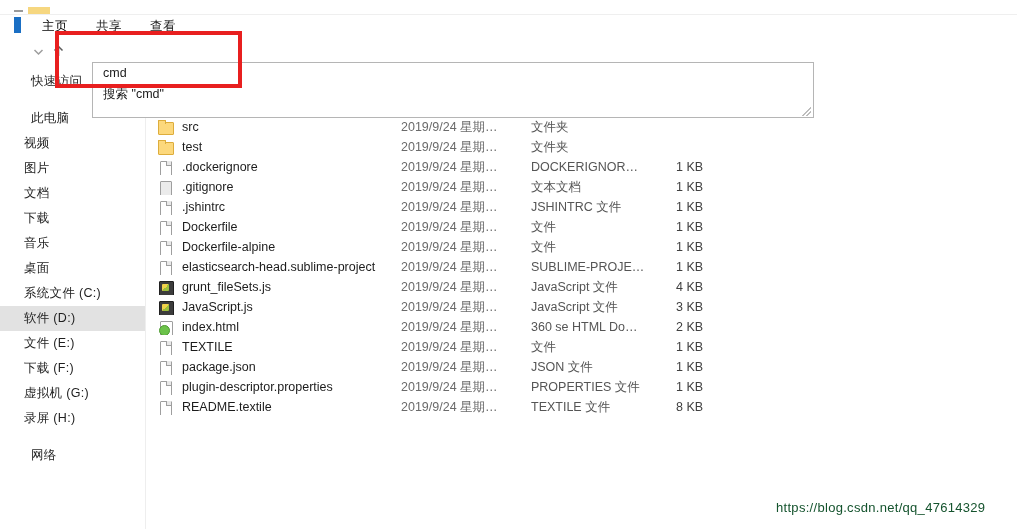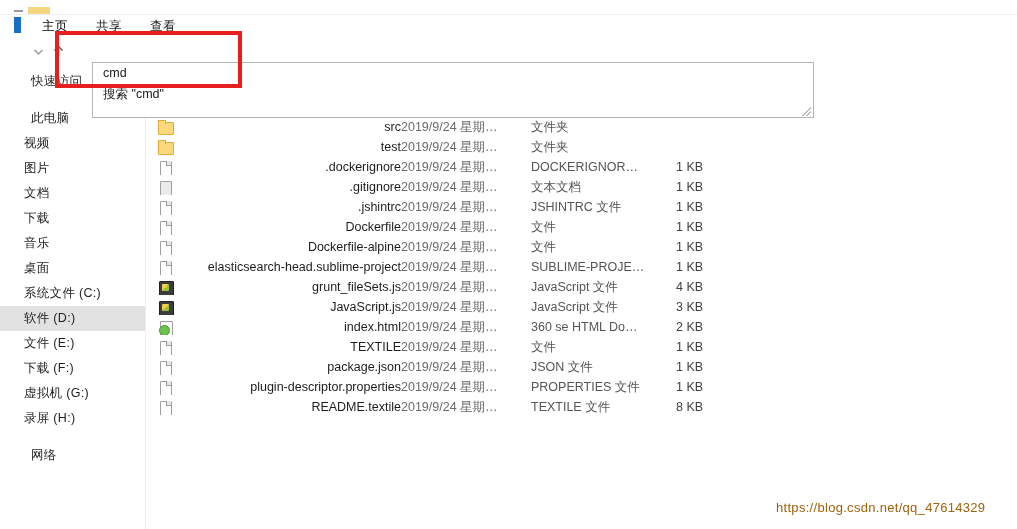--- a/index.html
+++ b/index.html
@@ -218,21 +218,21 @@
     position: relative;
     height: 20px;
     display: flex; align-items: center;
     font-size: 12.5px;
     color: #1c1c1c;
   }
   .file-row .c-name {
     width: 255px;
     display: flex; align-items: center;
     padding-left: 12px;
-    white-space: nowrap; overflow: hidden; justify-content: space-between;
+    white-space: nowrap; overflow: hidden;
   }
   .file-row .c-date {
     width: 130px;
     color: #6a6a6a;
     white-space: nowrap;
   }
   .file-row .c-type {
     width: 145px;
     color: #555;
     white-space: nowrap; overflow: hidden;
@@ -301,21 +301,21 @@
   .clipped-row {
     position: absolute; left: 0; top: 0;
     width: 872px; height: 7px;
     overflow: hidden;
   }
 
   
   .watermark {
     position: absolute; left: 776px; top: 500px;
     font-size: 13px;
-    color: #a16207;
+    color: #14532d;
     white-space: nowrap;
     letter-spacing: .3px;
   }
 </style>
 </head>
 <body>
 
 <div id="root">
 
   <div class="ribbon">

